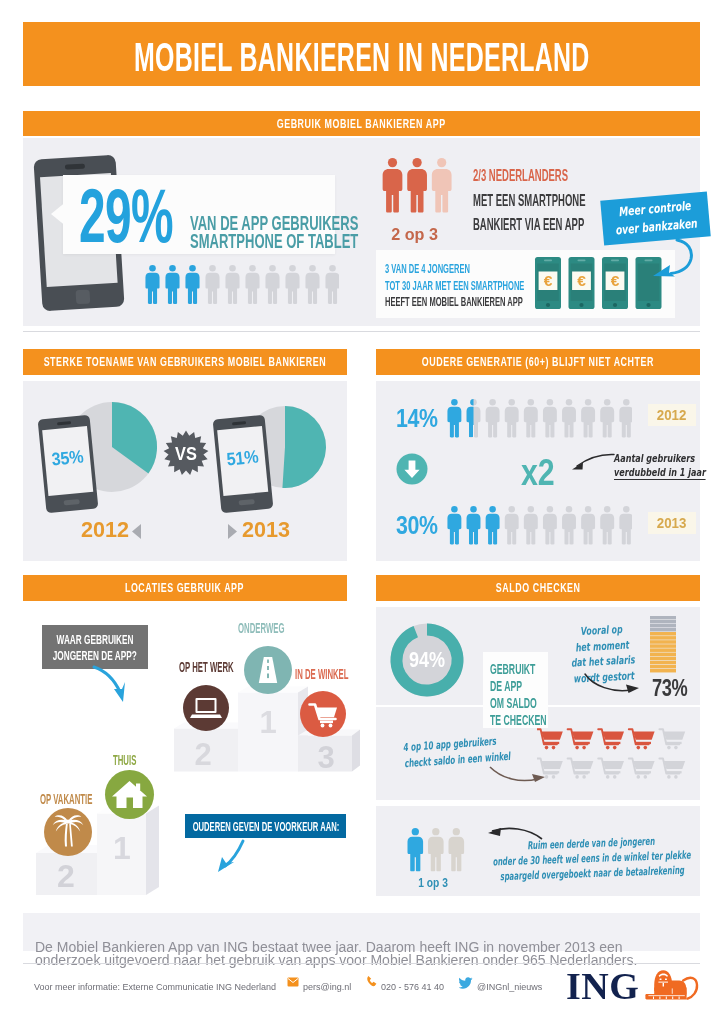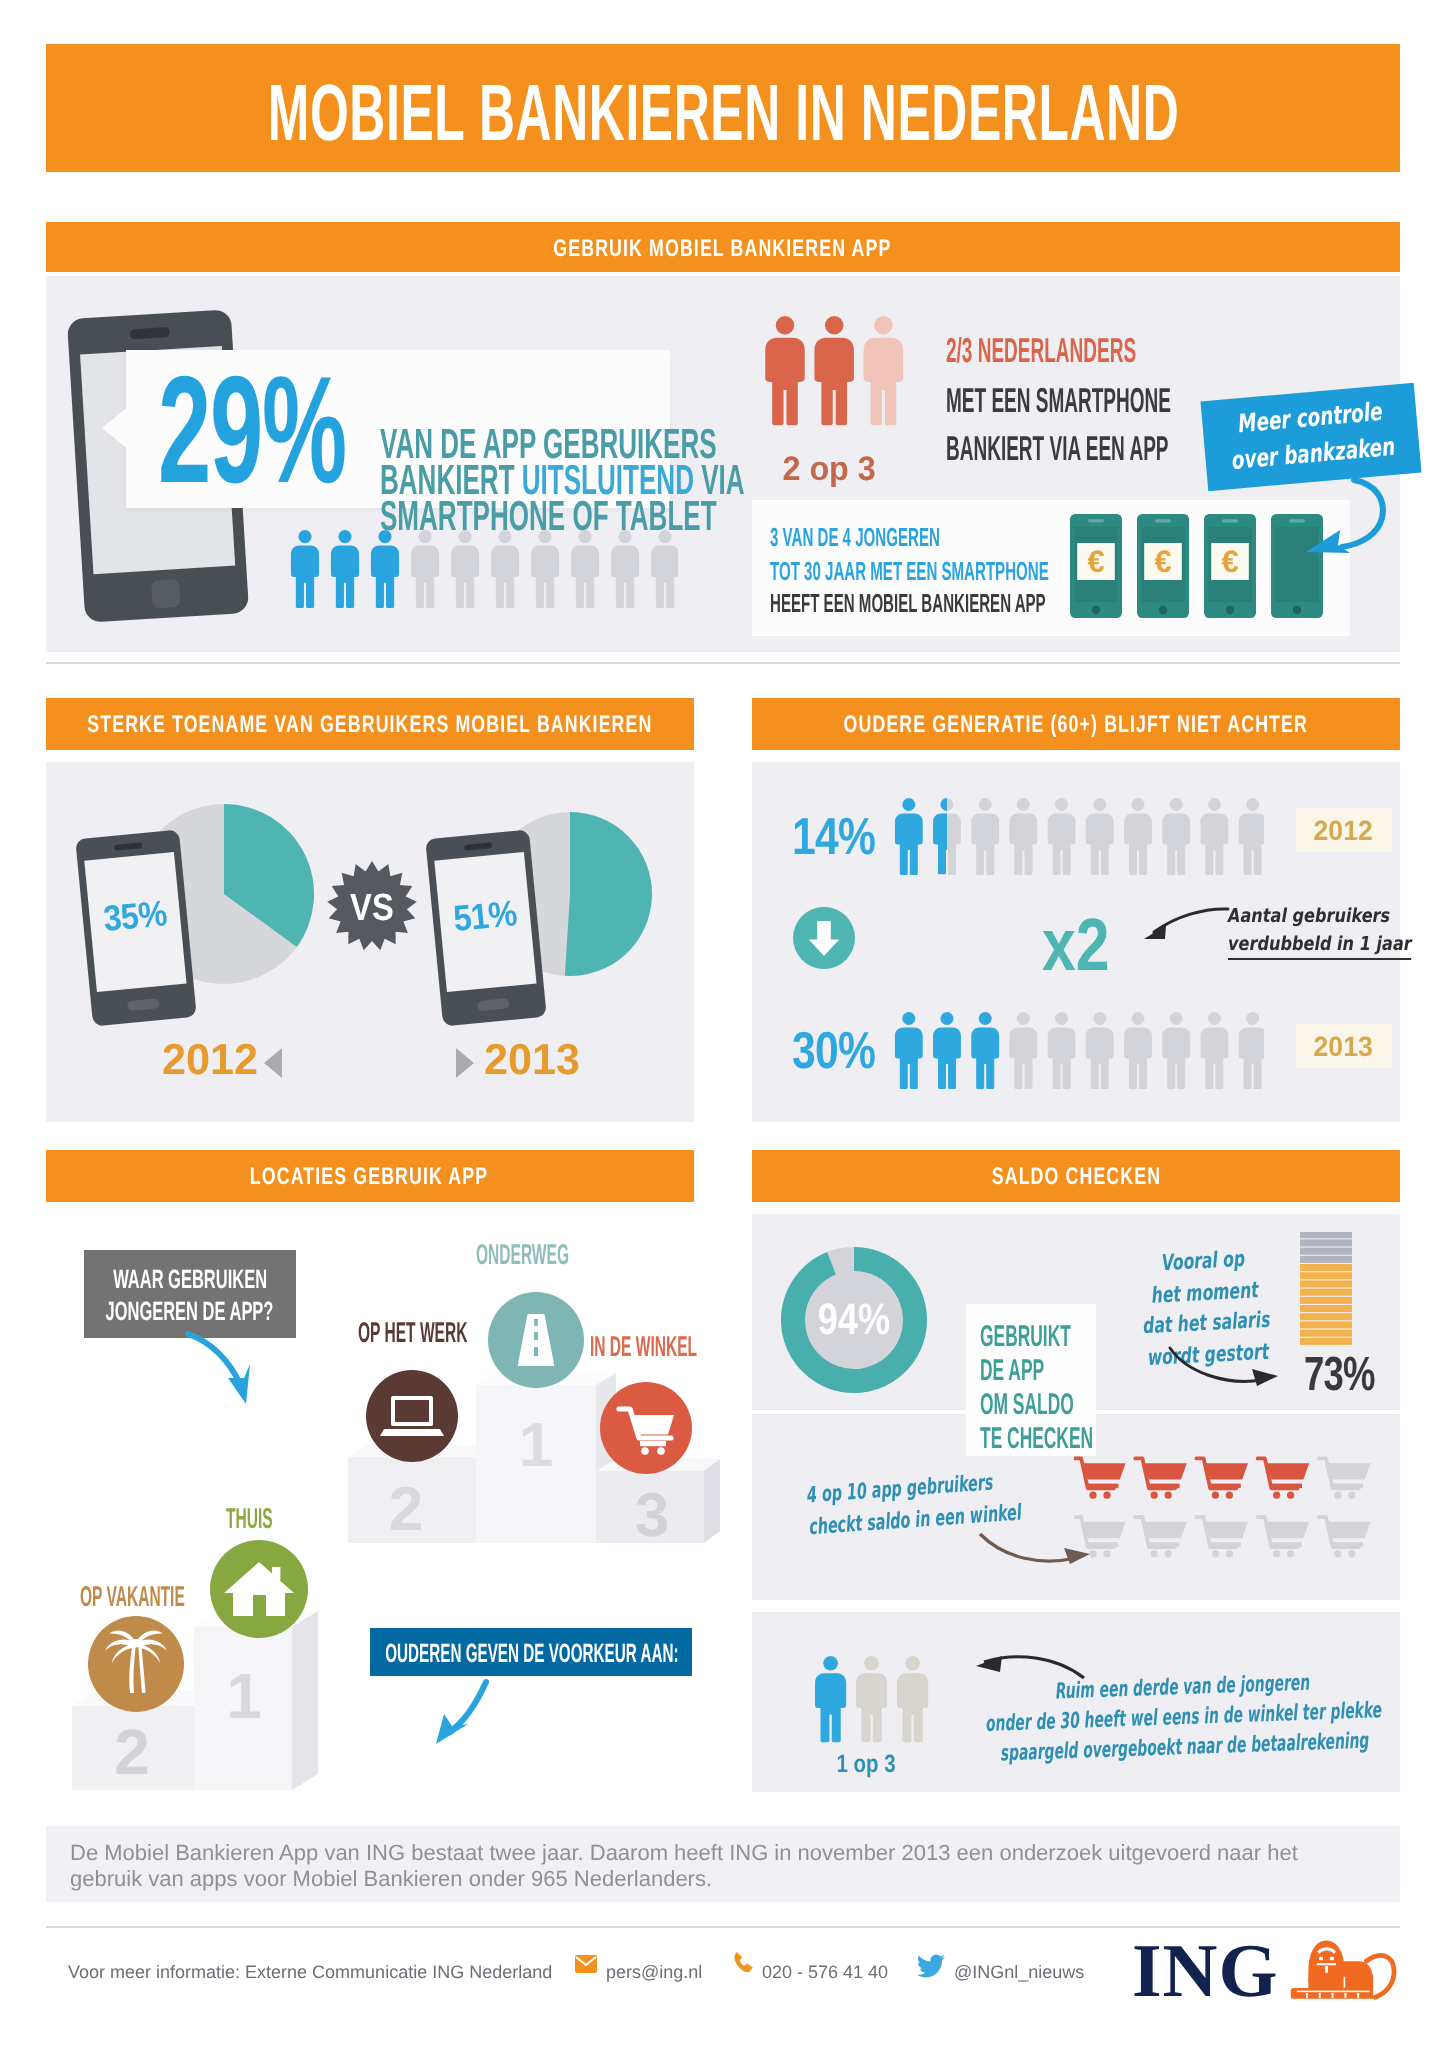--- a/index.html
+++ b/index.html
@@ -52,21 +52,20 @@
 <div class="abs" style="left:63px;top:175px;width:272px;height:79px;background:#FCFCFC;box-shadow:0 1px 3px rgba(0,0,0,.05);"></div>
 <svg class="abs" style="left:51px;top:203px;" width="14" height="22" viewBox="0 0 14 22">
   <path d="M0 11 L13.5 0 L13.5 22 Z" fill="#FCFCFC"></path>
 </svg>
 <div class="abs" style="left:79px;top:188px;">
   <span style="font-size:76px;font-weight:bold;color:#24A2DD;display:inline-block;white-space:nowrap;line-height:56px;transform:scaleX(0.63);transform-origin:left top;letter-spacing:-1px;">29%</span>
 </div>
 <div class="abs" style="left:190px;top:186px;">
   <div style="font-size:21px;line-height:18px;margin-top:28px;" class="lines">
     <div><span class="k" style="color:#4A9DA6;">VAN DE APP GEBRUIKERS</span></div>
-    <div><span class="k" style="color:#4A9DA6;"><span>BANKIERT </span><span style="color:#3AA8D8">UITSLUITEND</span><span> VIA</span></span></div>
     <div><span class="k" style="color:#4A9DA6;">SMARTPHONE OF TABLET</span></div>
   </div>
 </div>
 
 <div class="abs" style="left:145px;top:263px;">
   <svg width="194" height="46" viewBox="0 0 194 46" id="people10">
         <g>
           <circle cx="7.5" cy="5.300000000000001" r="3.3000000000000003" fill="#2AA4DE"></circle>
           <path d="M0.45 14.15 C0.45 11.30 2.40 9.80 4.65 9.80 L10.35 9.80 C12.60 9.80 14.55 11.30 14.55 14.15 L14.55 23.90 C14.55 25.10 14.10 25.55 12.90 25.55 L12.08 25.55 L12.08 40.10 C12.08 40.78 11.70 41.00 11.02 41.00 L9.07 41.00 C8.40 41.00 8.02 40.78 8.02 40.10 L8.02 28.40 L6.98 28.40 L6.98 40.10 C6.98 40.78 6.60 41.00 5.93 41.00 L3.97 41.00 C3.30 41.00 2.92 40.78 2.92 40.10 L2.92 25.55 L2.10 25.55 C0.90 25.55 0.45 25.10 0.45 23.90 Z" fill="#2AA4DE"></path>
         </g>
@@ -660,21 +659,21 @@
 </svg>
 <div class="abs" style="left:432px;top:836px;width:320px;text-align:center;transform:rotate(-2deg);">
   <div class="hand" style="font-size:11px;line-height:15px;color:#2E8FB5;transform:scaleX(0.63);">
     <div>Ruim een derde van de jongeren</div>
     <div>onder de 30 heeft wel eens in de winkel ter plekke</div>
     <div>spaargeld overgeboekt naar de betaalrekening</div>
   </div>
 </div>
 
 <div class="abs" style="left:23px;top:913px;width:677px;height:38px;background:#F1F1F5;">
-  <div style="padding:8px 22px 0 12px;font-size:11px;line-height:13px;color:#8F8F97;">De Mobiel Bankieren App van ING bestaat twee jaar. Daarom heeft ING in november 2013 een onderzoek uitgevoerd naar het gebruik van apps voor Mobiel Bankieren onder 965 Nederlanders.</div>
+  <div style="padding:8px 22px 0 12px;font-size:14px;line-height:13px;color:#8F8F97;margin-top:20px;">De Mobiel Bankieren App van ING bestaat twee jaar. Daarom heeft ING in november 2013 een onderzoek uitgevoerd naar het gebruik van apps voor Mobiel Bankieren onder 965 Nederlanders.</div>
 </div>
 <div class="hr" style="left:23px;top:963px;width:677px;"></div>
 
 <div class="abs" style="left:34px;top:976px;">
   <span style="font-size:9px;color:#6E6E76;">Voor meer informatie: Externe Communicatie ING Nederland</span>
 </div>
 <svg class="abs" style="left:287px;top:977px;" width="12" height="10" viewBox="0 0 12 10">
   <rect x="0.5" y="0.5" width="11" height="9" rx="1" fill="#F4911E"></rect>
   <path d="M1 1.5 L6 5.5 L11 1.5" stroke="#fff" stroke-width="1" fill="none"></path>
 </svg>

